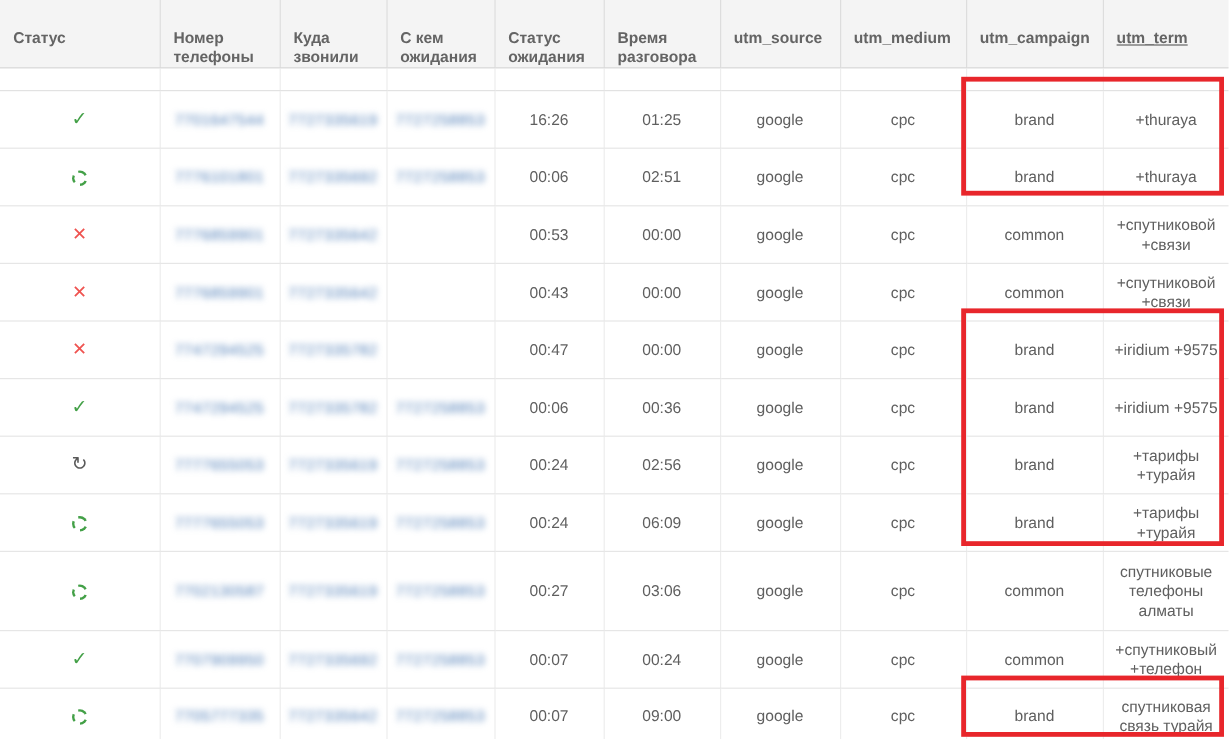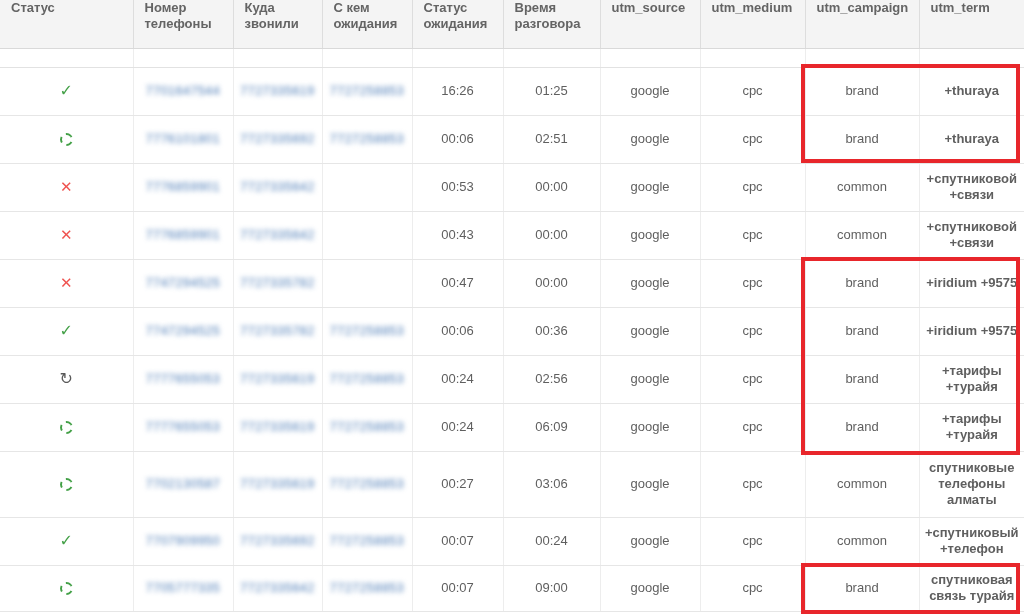--- a/index.html
+++ b/index.html
@@ -7,30 +7,30 @@
     position:relative;width:1024px;height:616px;overflow:hidden;
     font-family:"Liberation Sans","DejaVu Sans",sans-serif;background:#fff;
   }
   table{border-collapse:collapse;table-layout:fixed;width:1024px;}
   col.c0{width:133px}col.c1{width:100px}col.c2{width:89px}col.c3{width:90px}
   col.c4{width:91px}col.c5{width:97px}col.c6{width:100px}col.c7{width:105px}
   col.c8{width:114px}col.c9{width:105px}
   thead th{
     background:#f4f4f4;height:48px;box-sizing:border-box;
     border-right:1px solid #ddd;border-bottom:1px solid #d9d9d9;
-    text-align:left;vertical-align:top;padding:0 6px 0 11px;
+    text-align:left;vertical-align:top;padding:24px 6px 0 11px;
     font-size:13px;line-height:16px;font-weight:bold;color:#646464;
   }
-  thead th:last-child{border-right:none;}
+  thead th:last-child{border-right:none;text-decoration:underline;}
   tbody td{
     box-sizing:border-box;border-right:1px solid #ededed;border-bottom:1px solid #e6e6e6;
     text-align:center;vertical-align:middle;font-size:13px;line-height:16px;
     color:#5f5f5f;padding:2px 3px;overflow:hidden;
   }
-  tbody td:last-child{border-right:none;font-weight:bold;}
+  tbody td:last-child{border-right:none;}
   tbody tr{height:48px;}
   tbody tr.spacer{height:19px;}
   tbody tr.spacer td{border-bottom:1px solid #e2e2e2;}
   tbody tr:nth-child(10){height:66px;}  
   tbody tr:nth-child(12){height:46px;}  
   .num{color:#4a7ab5;filter:blur(2.6px);font-size:12.5px;letter-spacing:.5px;white-space:nowrap;cursor:pointer;}
   .status-icon{display:inline-block;}
   .st-answered{color:#43a047;font-size:16px;font-weight:bold;}
   .st-missed{color:#ef5350;font-size:15px;font-weight:bold;}
   .st-redial{color:#5a5a5a;font-size:16px;}

